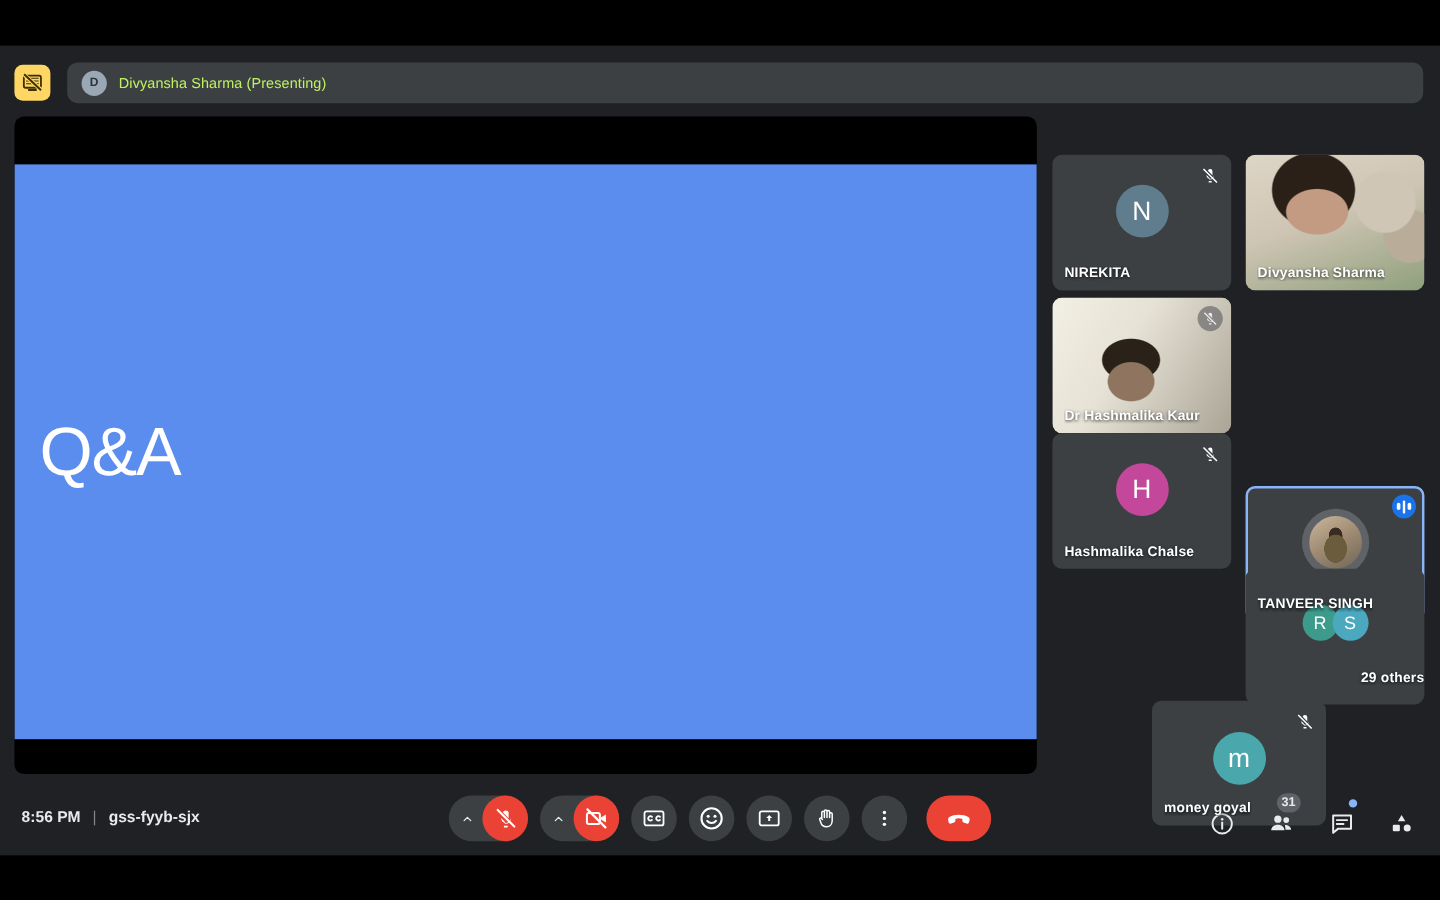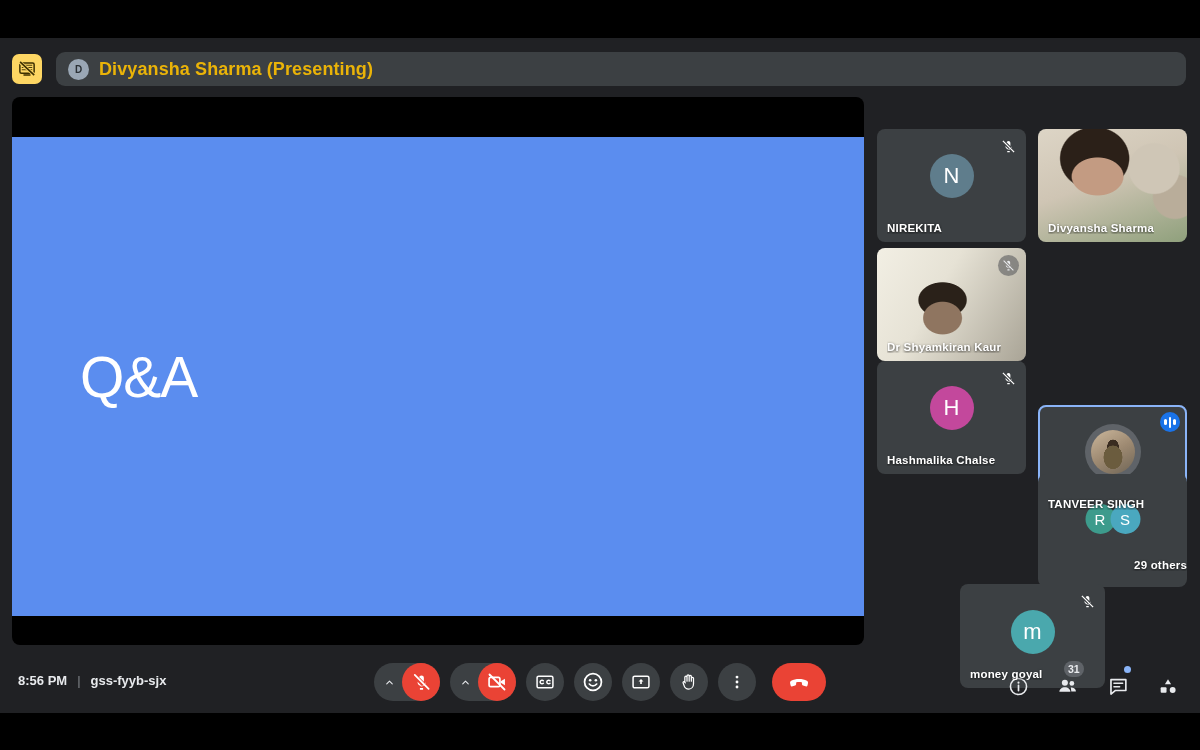--- a/index.html
+++ b/index.html
@@ -25,36 +25,36 @@
   }
   .present-icon-btn svg { display: block; }
   .presenter-chip {
     flex: 1 1 auto; height: 34px; background: #3c4043; border-radius: 9px;
     display: flex; align-items: center; padding: 0 12px; gap: 10px; cursor: pointer;
   }
   .chip-avatar {
     width: 21px; height: 21px; border-radius: 50%; background: #9aa7b5; color: #2b3136;
     font-size: 10px; font-weight: bold; display: flex; align-items: center; justify-content: center; flex: 0 0 auto;
   }
-  .chip-label { color: #eab308; font-size: 18px; font-weight: bold; letter-spacing: .1px; }
+  .chip-label { color: #bef264; font-size: 12px; font-weight: normal; letter-spacing: .1px; }
 
   
   .stage {
     position: absolute; left: 12px; top: 59px; width: 852px; height: 548px;
     background: #000; border-radius: 8px; overflow: hidden;
     display: flex; align-items: center; justify-content: flex-start;
   }
   .slide {
     position: absolute; left: 0; top: 40px; width: 852px; height: 479px;
     background: #5b8def;
     display: flex; align-items: center;
   }
   .slide-title {
     color: #ffffff; font-size: 57px; font-weight: normal;
-    font-family: "Liberation Sans", sans-serif; margin-left: 68px; letter-spacing: -1px;
+    font-family: "Liberation Sans", sans-serif; margin-left: 21px; letter-spacing: -1px;
   }
 
   
   .tiles { position: absolute; left: 877px; top: 59px; width: 310px; height: 490px; }
   .tile {
     position: absolute; width: 149px; height: 113px; border-radius: 8px;
     background: #3c4043; overflow: hidden;
   }
   .tile.col0 { left: 0; } .tile.col1 { left: 161px; }
   .tile.row0 { top: 32px; } .tile.row1 { top: 151px; }
@@ -216,21 +216,21 @@
       <div class="tile col0 row1">
         <div class="photo photo-shyam"></div>
         <div class="mic-badge on-video">
           <svg width="13" height="13" viewBox="0 0 24 24">
               <path d="M12 3a3 3 0 0 1 3 3v5.2L9 5.2V6a3 3 0 0 1 3-3z" fill="#e8eaed"></path>
               <path d="M17 11a5 5 0 0 1-7.6 4.3l1.5 1.5A5 5 0 0 0 17 11z" fill="#e8eaed"></path>
               <path d="M7 11a5 5 0 0 0 5 5v3h-2v2h4v-2h-2v-3" fill="#e8eaed"></path>
               <path d="M3 3 L21 21" stroke="#e8eaed" stroke-width="2"></path>
             </svg>
         </div>
-        <div class="tile-name">Dr Shyamkiran Kaur</div>
+        <div class="tile-name">Dr Hashmalika Kaur</div>
       </div>
 
 
       <div class="tile col0 row2">
         <div class="tile-avatar" style="background:#c3489c">H</div>
         <div class="mic-badge">
           <svg width="15" height="15" viewBox="0 0 24 24">
               <path d="M12 3a3 3 0 0 1 3 3v5.2L9 5.2V6a3 3 0 0 1 3-3z" fill="#fff"></path>
               <path d="M17 11a5 5 0 0 1-7.6 4.3l1.5 1.5A5 5 0 0 0 17 11z" fill="#fff"></path>
               <path d="M7 11a5 5 0 0 0 5 5v3h-2v2h4v-2h-2v-3" fill="#fff"></path>

